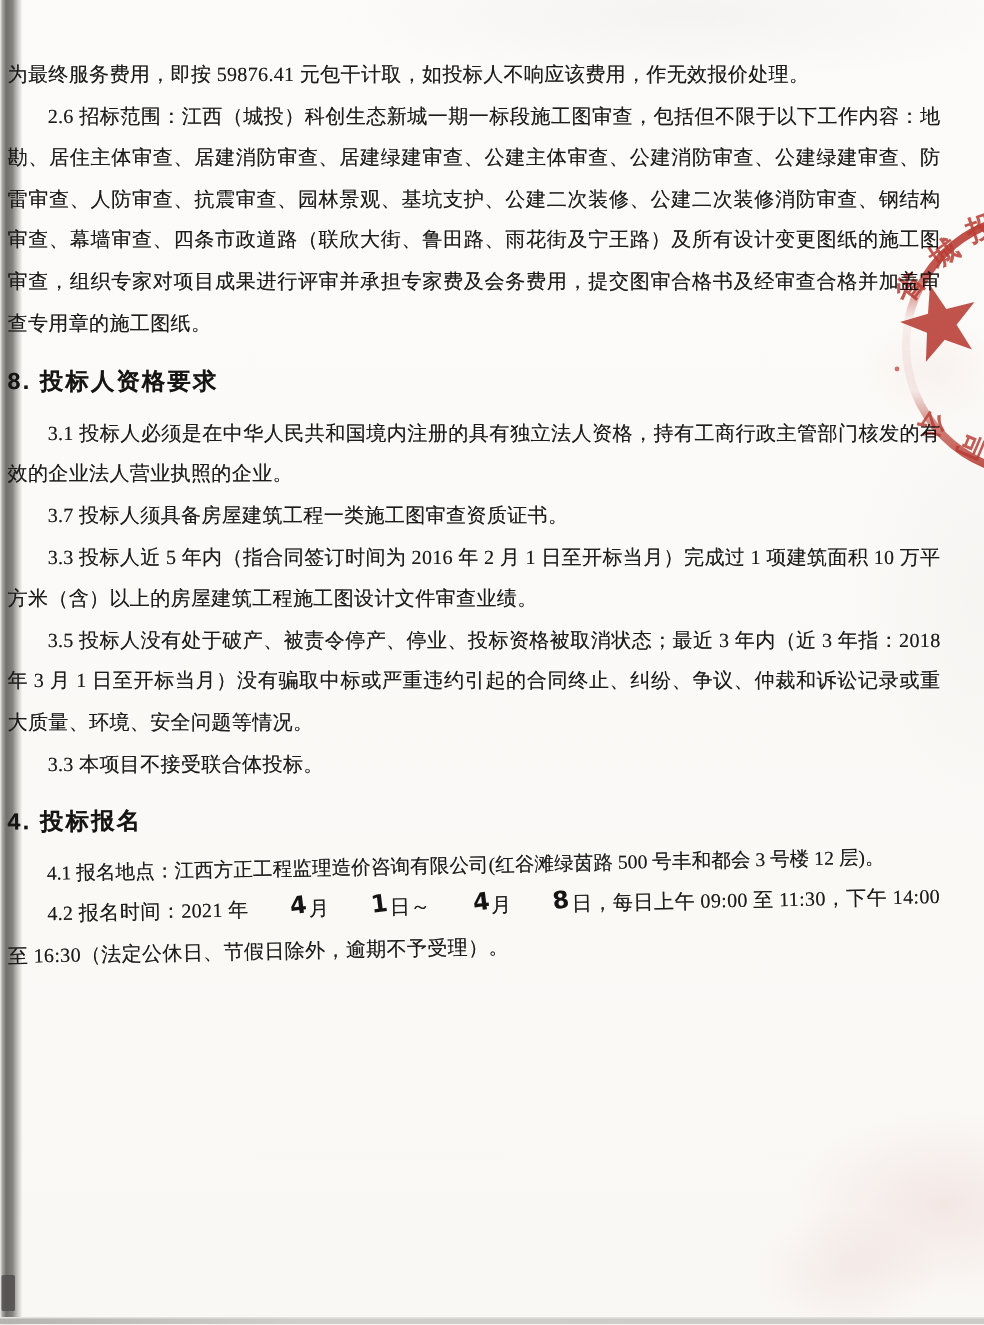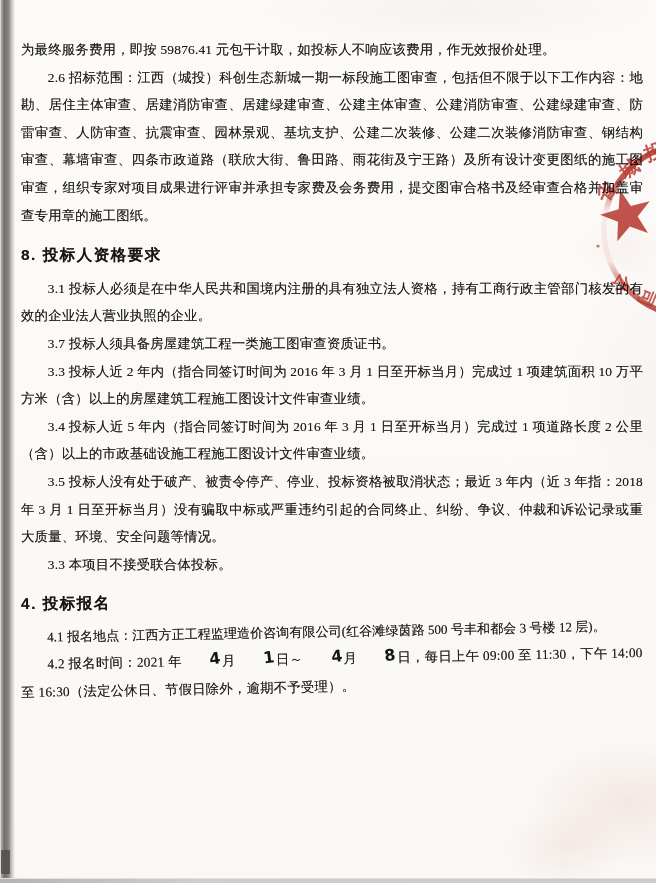--- a/index.html
+++ b/index.html
@@ -27,21 +27,21 @@
     position:absolute;left:1px;bottom:9px;width:9px;height:24px;
     background:#514f4d;opacity:.85;border-radius:1px;
   }
   .edge-bottom{
     position:absolute;left:0;bottom:0;width:656px;height:4px;
     background:linear-gradient(90deg,#b5b4b1,#cfcecb 30%,#cccbc8);
     box-shadow:0 -1px 0 #e3e2df;
   }
   
   .content{
-    position:absolute;left:21px;top:36px;width:622px;
+    position:absolute;left:5px;top:36px;width:622px;
     font-size:13.4px;line-height:27.6px;color:#1d1c1b;
     text-align:justify;letter-spacing:0.2px;
     text-shadow:0 0 0.4px rgba(20,20,20,0.55);
   }
   .para{margin:0;text-indent:2em;}
   .para.noindent{text-indent:0;}
   .heading{
     font-family:"Liberation Sans","DejaVu Sans",sans-serif;
     font-weight:700;font-size:15.5px;letter-spacing:1.5px;
     margin:12px 0 6px 0;text-indent:0;color:#161514;
@@ -77,22 +77,21 @@
   <div class="content">
 
     <p class="para noindent">为最终服务费用，即按 59876.41 元包干计取，如投标人不响应该费用，作无效报价处理。</p>
 
     <p class="para">2.6 招标范围：江西（城投）科创生态新城一期一标段施工图审查，包括但不限于以下工作内容：地勘、居住主体审查、居建消防审查、居建绿建审查、公建主体审查、公建消防审查、公建绿建审查、防雷审查、人防审查、抗震审查、园林景观、基坑支护、公建二次装修、公建二次装修消防审查、钢结构审查、幕墙审查、四条市政道路（联欣大街、鲁田路、雨花街及宁王路）及所有设计变更图纸的施工图审查，组织专家对项目成果进行评审并承担专家费及会务费用，提交图审合格书及经审查合格并加盖审查专用章的施工图纸。</p>
 
     <p class="para heading">8. 投标人资格要求</p>
 
     <p class="para">3.1 投标人必须是在中华人民共和国境内注册的具有独立法人资格，持有工商行政主管部门核发的有效的企业法人营业执照的企业。</p>
     <p class="para">3.7 投标人须具备房屋建筑工程一类施工图审查资质证书。</p>
-    <p class="para">3.3 投标人近 2 年内（指合同签订时间为 2016 年 3 月 1 日至开标当月）完成过 1 项建筑面积 10 万平方米（含）以上的房屋建筑工程施工图设计文件审查业绩。</p>
-    <p class="para">3.4 投标人近 5 年内（指合同签订时间为 2016 年 3 月 1 日至开标当月）完成过 1 项道路长度 2 公里（含）以上的市政基础设施工程施工图设计文件审查业绩。</p>
+    <p class="para">3.3 投标人近 5 年内（指合同签订时间为 2016 年 2 月 1 日至开标当月）完成过 1 项建筑面积 10 万平方米（含）以上的房屋建筑工程施工图设计文件审查业绩。</p>
     <p class="para">3.5 投标人没有处于破产、被责令停产、停业、投标资格被取消状态；最近 3 年内（近 3 年指：2018 年 3 月 1 日至开标当月）没有骗取中标或严重违约引起的合同终止、纠纷、争议、仲裁和诉讼记录或重大质量、环境、安全问题等情况。</p>
     <p class="para">3.3 本项目不接受联合体投标。</p>
 
     <p class="para heading tilt-small">4. 投标报名</p>
 
     <p class="para oneline tilt">4.1 报名地点：江西方正工程监理造价咨询有限公司(红谷滩绿茵路 500 号丰和都会 3 号楼 12 层)。</p>
 
     <p class="para tilt">
       <span>4.2 报名时间：2021 年</span><span class="hw">4</span><span>月</span><span class="hw">1</span><span>日～</span><span class="hw">4</span><span>月</span><span class="hw">8</span><span>日，每日上午 09:00 至 11:30，下午 14:00 至 16:30（法定公休日、节假日除外，逾期不予受理）。</span>
     </p>

